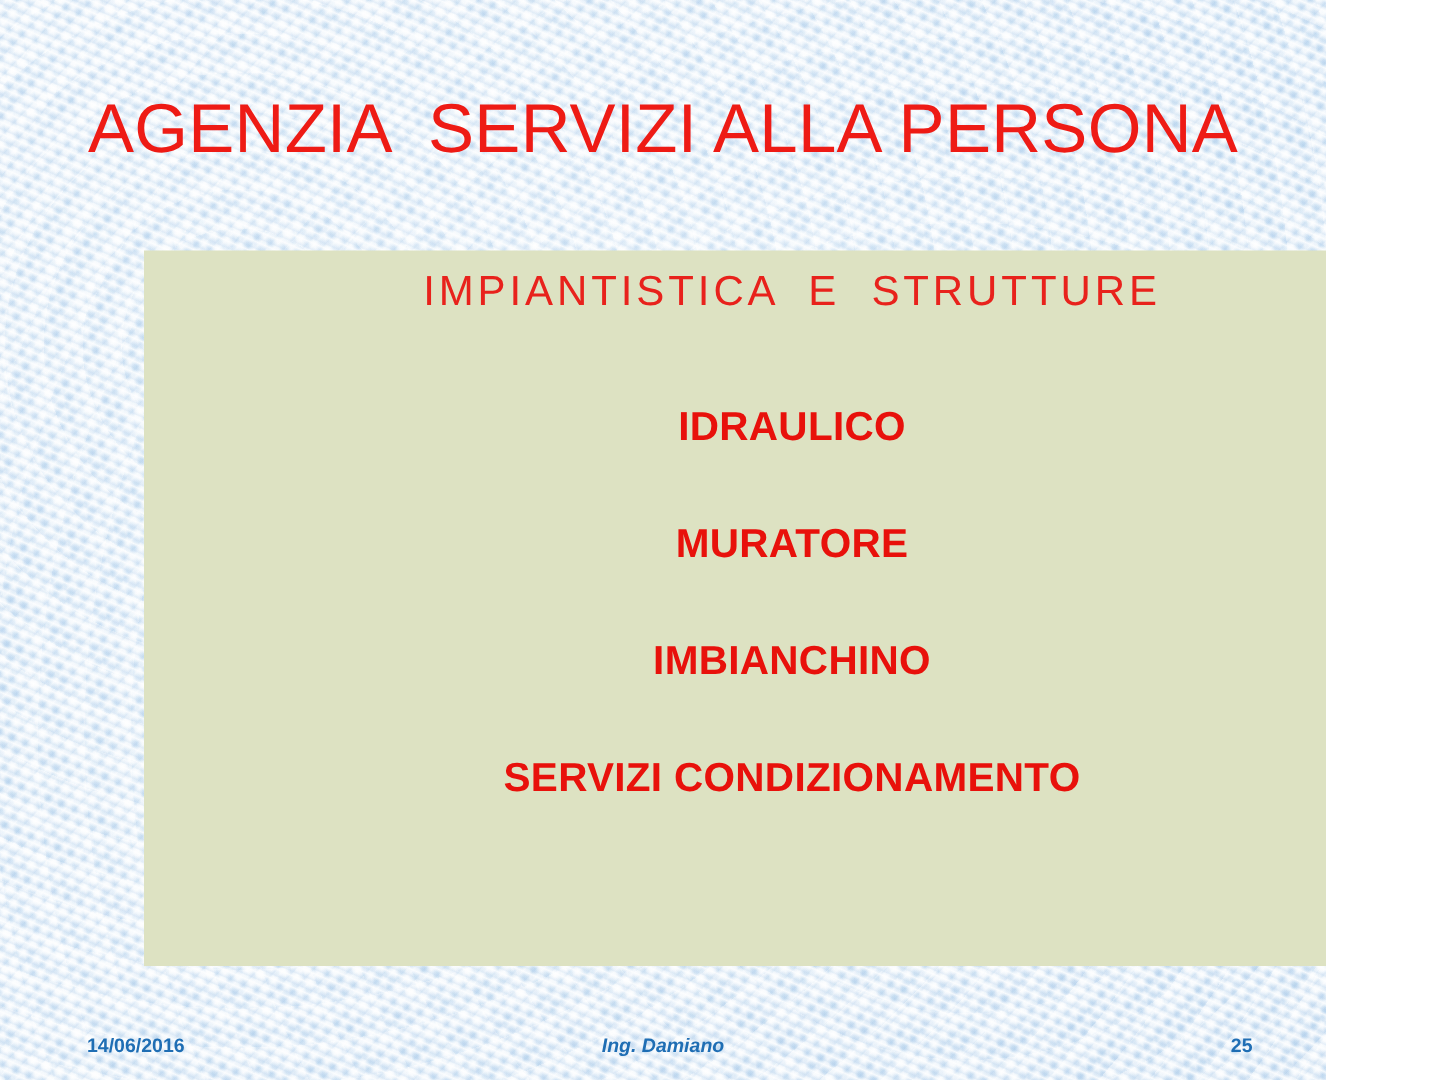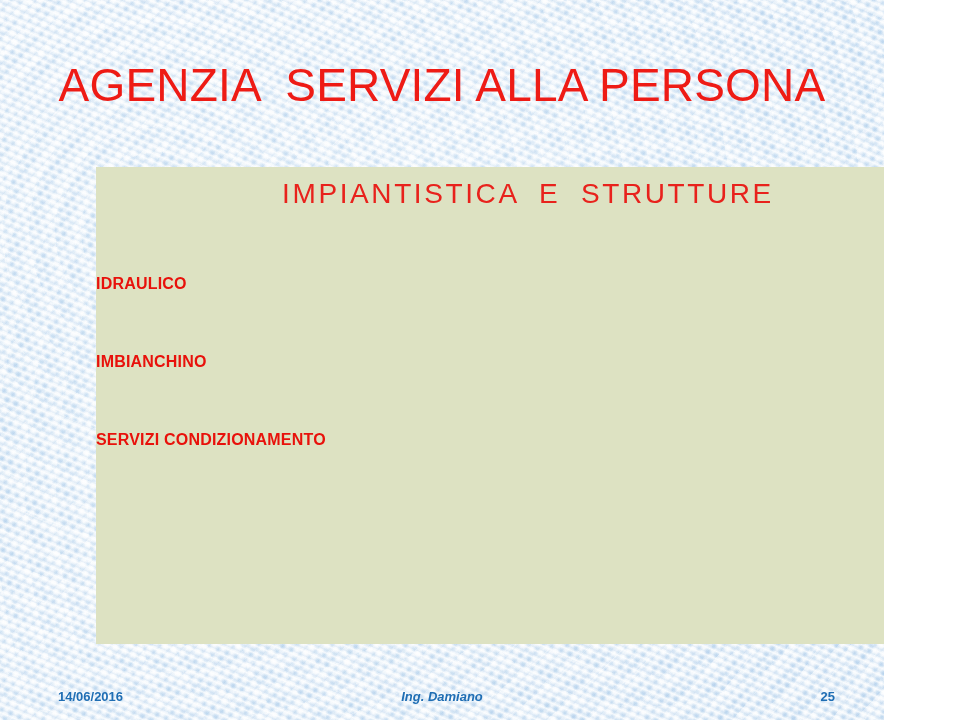--- a/index.html
+++ b/index.html
@@ -116,23 +116,24 @@
     position: absolute;
     left: 0;
     right: 0;
     top: 78px;
     padding: 0;
     margin: 0;
     list-style: none;
   }
 
   .job-item {
+    text-align: center;
     color: #e8110b;
     font-family: "Liberation Sans", sans-serif;
-    font-size: 16px;
+    font-size: 27px;
     font-weight: bold;
     letter-spacing: 0.2px;
     height: 78px;
     line-height: 78px;
     white-space: nowrap;
   }
 
   .footer {
     position: absolute;
     left: 0;
@@ -165,20 +166,21 @@
 <div class="slide">
 
   <div class="slide-title">AGENZIA  SERVIZI ALLA PERSONA</div>
 
   <div class="content-box">
 
     <div class="box-heading">IMPIANTISTICA  E  STRUTTURE</div>
 
     <ul class="job-list">
       <li class="job-item">IDRAULICO</li>
+      <li class="job-item">MURATORE</li>
       <li class="job-item">IMBIANCHINO</li>
       <li class="job-item">SERVIZI CONDIZIONAMENTO</li>
     </ul>
 
   </div>
 
   <div class="footer">
     <span class="footer-date">14/06/2016</span>
     <span class="footer-author">Ing. Damiano</span>
     <span class="footer-page">25</span>

